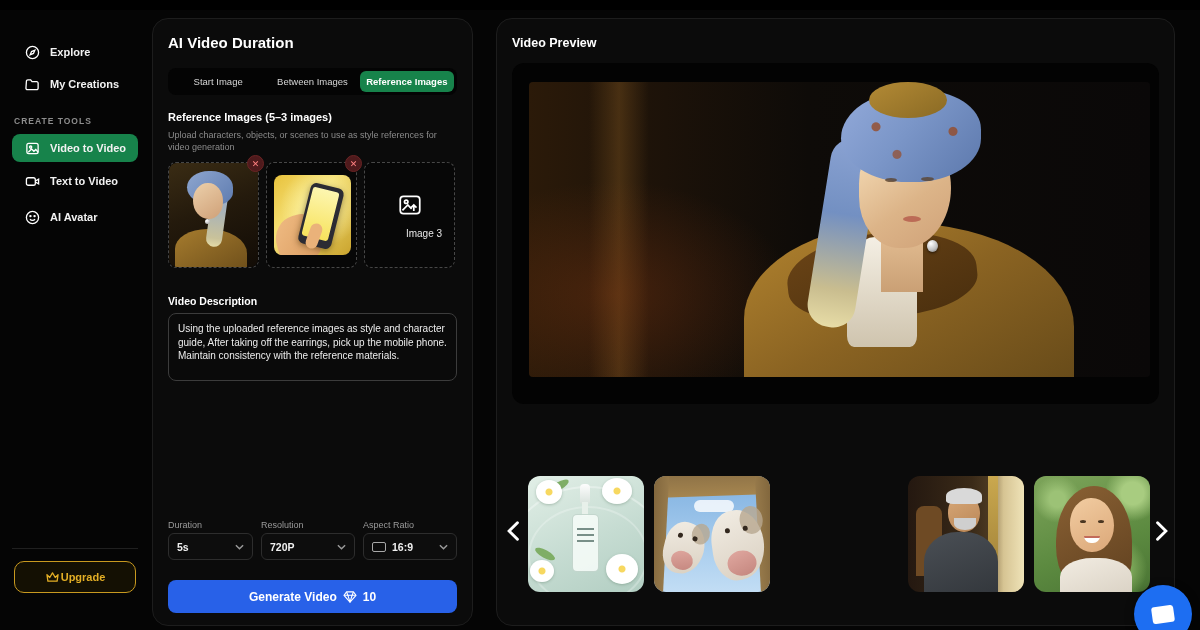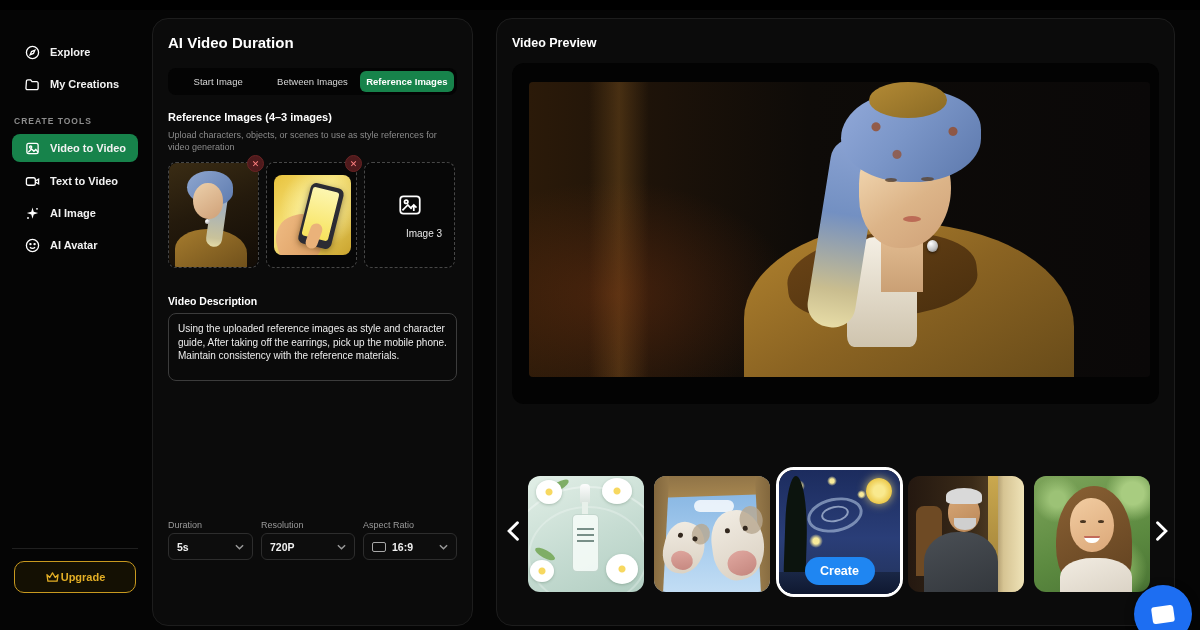--- a/index.html
+++ b/index.html
@@ -339,30 +339,20 @@
     <div class="side-item">
       <span class="ic">
         <svg width="15" height="15" viewBox="0 0 16 16" fill="none" stroke="#fff" stroke-width="1.4">
           <rect x="1.5" y="4" width="9.5" height="8" rx="2"></rect>
             <path d="M11 7.5 l3.5-2 v5 l-3.5-2"></path>
           </svg>
       </span>
       <span>Text to Video</span>
     </div>
     <div style="height:4px"></div>
-    <div class="side-item">
-      <span class="ic">
-        <svg width="15" height="15" viewBox="0 0 16 16" fill="#fff">
-          <path d="M8 1.5 L9.3 6 L14 7.5 L9.3 9 L8 13.5 L6.7 9 L2 7.5 L6.7 6 Z"></path>
-          <circle cx="12.8" cy="3" r="1"></circle>
-            <circle cx="3.2" cy="12.8" r="1"></circle>
-          </svg>
-      </span>
-      <span>AI Image</span>
-    </div>
     <div style="height:4px"></div>
     <div class="side-item">
       <span class="ic">
         <svg width="15" height="15" viewBox="0 0 16 16" fill="none" stroke="#fff" stroke-width="1.4">
           <circle cx="8" cy="8" r="6.5"></circle>
             <circle cx="5.8" cy="6.5" r="0.6" fill="#fff"></circle>
           <circle cx="10.2" cy="6.5" r="0.6" fill="#fff"></circle>
             <path d="M5.3 9.8 a3.4 3.4 0 0 0 5.4 0"></path>
           </svg>
       </span>
@@ -383,21 +373,21 @@
   <div class="abs panel panel-mid"></div>
 
   <div class="abs gen-title">AI Video Duration</div>
 
   <div class="abs tabbar">
     <div class="tab">Start Image</div>
     <div class="tab">Between Images</div>
     <div class="tab active">Reference Images</div>
   </div>
 
-  <div class="abs ref-head">Reference Images (4–3 images)</div>
+  <div class="abs ref-head">Reference Images (5–3 images)</div>
   <div class="abs ref-desc">Upload characters, objects, or scenes to use as style references for video generation</div>
 
   <div class="abs slots">
     <div class="slot">
       <div class="slot-img slot1-img">
         <div class="art-pearl-s">
           <div class="body"></div>
             <div class="tail"></div>
             <div class="scarf"></div>
           <div class="face"></div>
@@ -464,20 +454,30 @@
       <span class="ar-icon"></span>
       <span>16:9</span>
       <span class="chev">
         <svg width="9" height="6" viewBox="0 0 10 6" fill="none" stroke="#9a9a9a" stroke-width="1.6">
             <path d="M1 1 l4 4 4-4"></path>
           </svg>
       </span>
     </div>
   </div>
 
+  <div class="abs gen-btn">
+    <span>Generate Video</span>
+    <span>
+      <svg width="14" height="12" viewBox="0 0 16 14" fill="none" stroke="#fff" stroke-width="1.3" stroke-linejoin="round">
+        <path d="M4 1 h8 l3 4 -7 8 -7-8 Z"></path>
+          <path d="M1 5 h14 M5.5 5 L8 13 L10.5 5 M4 1 l1.5 4 M12 1 l-1.5 4"></path>
+        </svg>
+    </span>
+    <span>10</span>
+  </div>
 
   <div class="abs panel panel-right"></div>
   <div class="abs pv-title">Video Preview</div>
 
   <div class="abs pv-box"></div>
   <div class="abs pv-img">
     <div class="beam"></div>
       <div class="glow"></div>
     <div class="body"></div>
       <div class="collar"></div>
@@ -533,36 +533,20 @@
         </div>
       <div class="cow cowB">
           <div class="patch"></div>
           <div class="eye"></div>
           <div class="eye eye2"></div>
           <div class="nose"></div>
         </div>
     </div>
   </div>
 
-  <div class="abs thumb-sel">
-    <div class="inner">
-      <div class="art-star">
-        <div class="moon"></div>
-          <div class="star s1"></div>
-          <div class="star s2"></div>
-        <div class="star s3"></div>
-          <div class="star s4"></div>
-        <div class="swirl"></div>
-          <div class="swirl2"></div>
-        <div class="cypress"></div>
-          <div class="village"></div>
-      </div>
-    </div>
-    <div class="create-btn">Create</div>
-  </div>
 
   <div class="abs thumb t4">
     <div class="art-man">
       <div class="window"></div>
         <div class="curtain"></div>
         <div class="chair"></div>
       <div class="bodym"></div>
         <div class="headm"></div>
         <div class="hair"></div>
         <div class="beard"></div>

